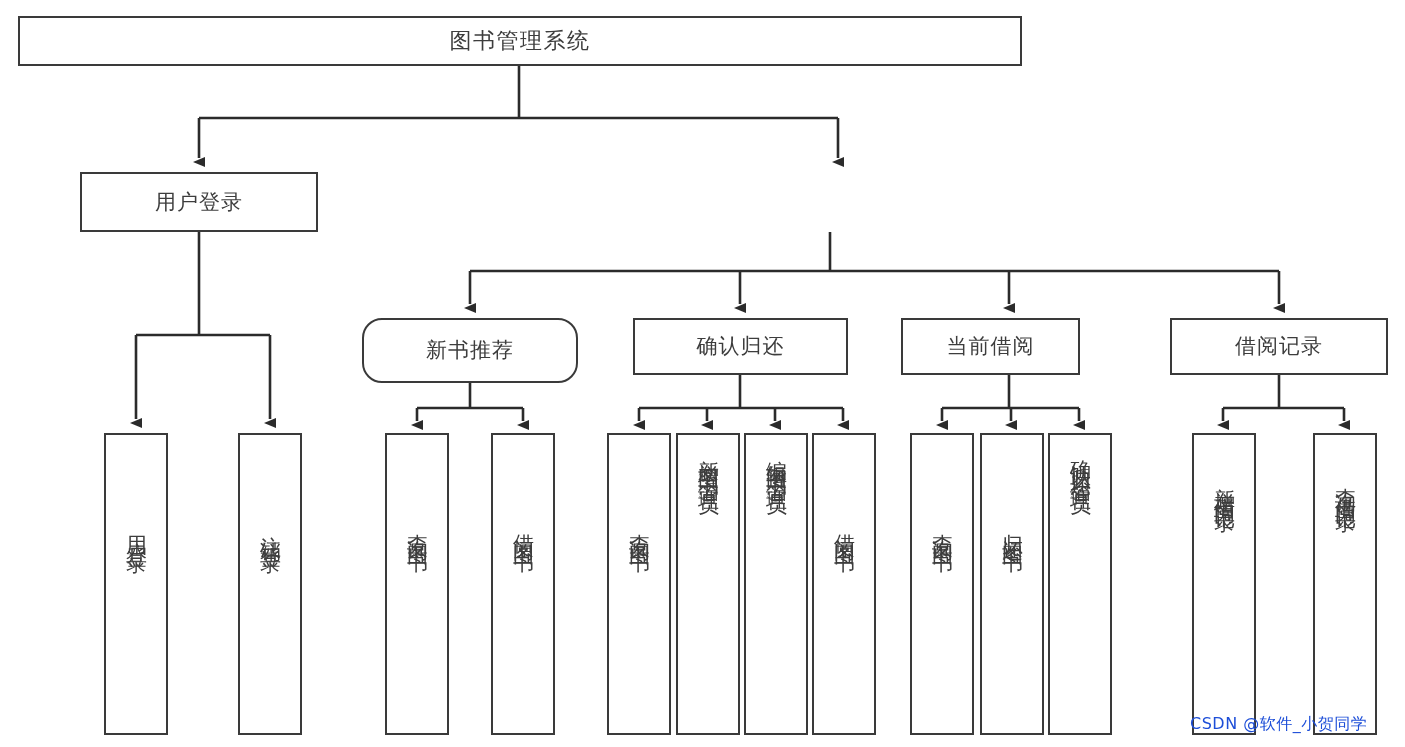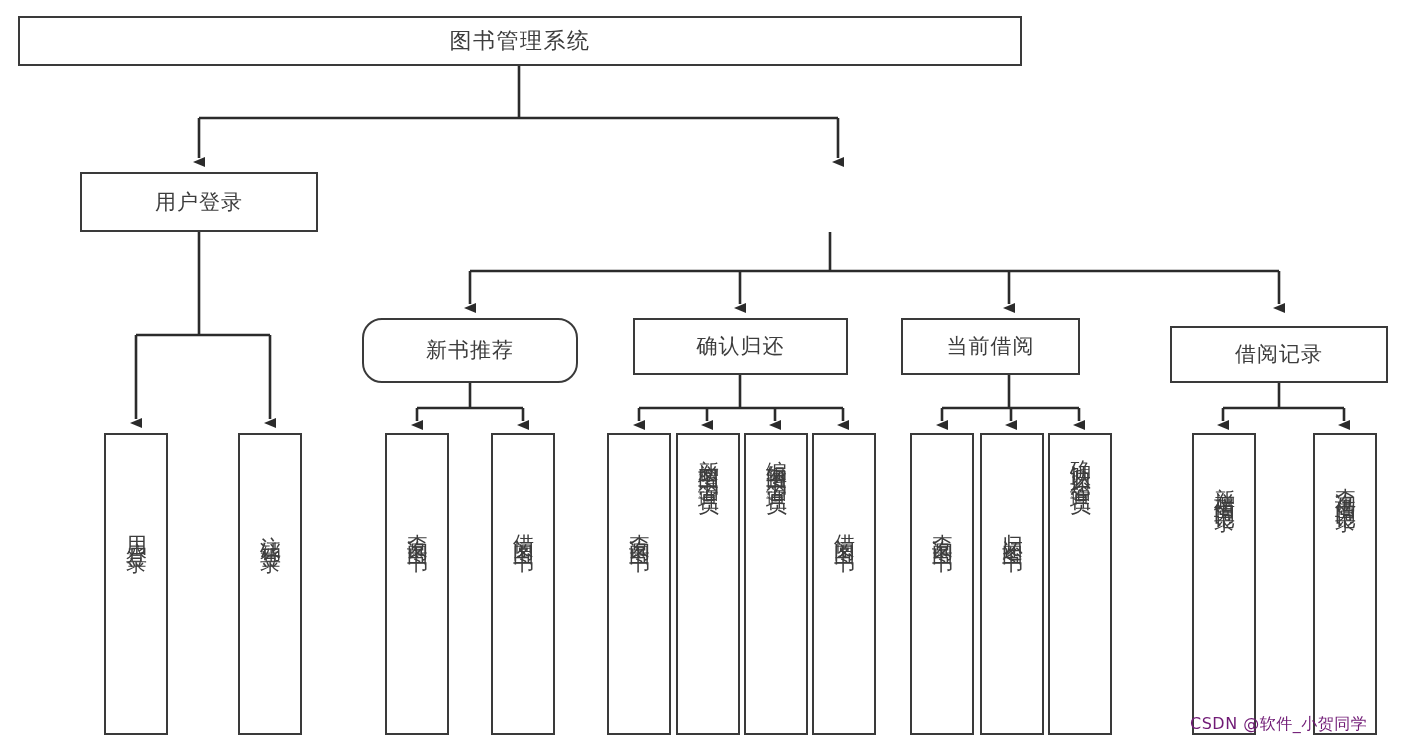--- a/index.html
+++ b/index.html
@@ -46,21 +46,21 @@
     letter-spacing:6px;
     line-height:1;
     margin:0 auto;
   }
   .v-node.tall .txt{letter-spacing:5px;}
 
   #watermark{
     position:absolute;
     left:1190px;top:714px;
     font-size:16px;
-    color:#701a75;
+    color:#1d4ed8;
     letter-spacing:.5px;
     white-space:pre;
     font-family:"DejaVu Sans","Liberation Sans",sans-serif;
   }
 </style>
 </head>
 <body>
 
 <div id="canvas">
 
@@ -124,21 +124,21 @@
 
   <div class="node h-node" style="left:362px;top:318px;width:216px;height:65px;border-radius:20px;">
     <span class="txt">新书推荐</span>
   </div>
   <div class="node h-node" style="left:633px;top:318px;width:215px;height:57px;">
     <span class="txt">确认归还</span>
   </div>
   <div class="node h-node" style="left:901px;top:318px;width:179px;height:57px;">
     <span class="txt">当前借阅</span>
   </div>
-  <div class="node h-node" style="left:1170px;top:326px;width:218px;height:57px;">
+  <div class="node h-node" style="left:1170px;top:318px;width:218px;height:57px;">
     <span class="txt">借阅记录</span>
   </div>
 
   <div class="node v-node" style="left:104px;top:433px;width:64px;height:302px;padding-top:84px;">
     <span class="txt">用户登录</span>
   </div>
   <div class="node v-node" style="left:238px;top:433px;width:64px;height:302px;padding-top:84px;">
     <span class="txt">注销登录</span>
   </div>
 

